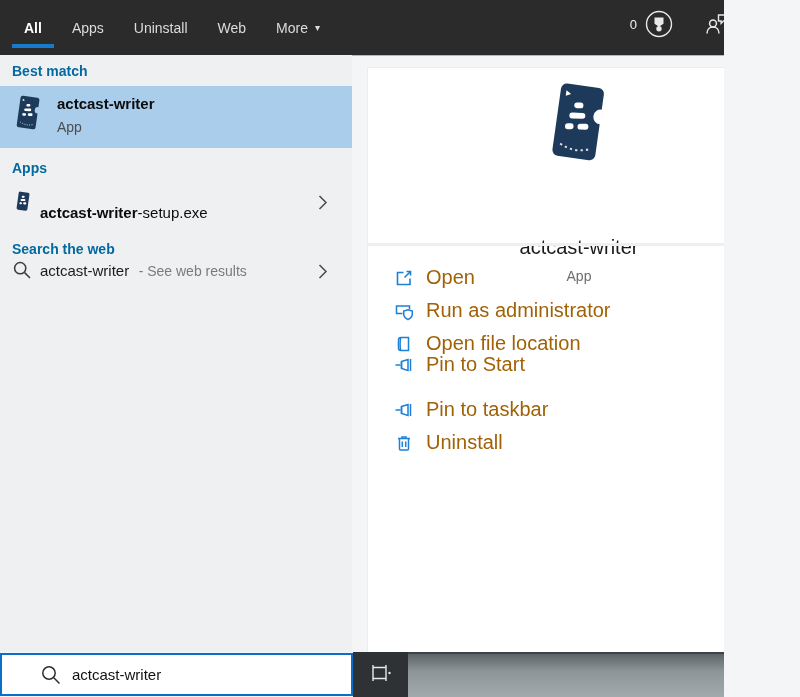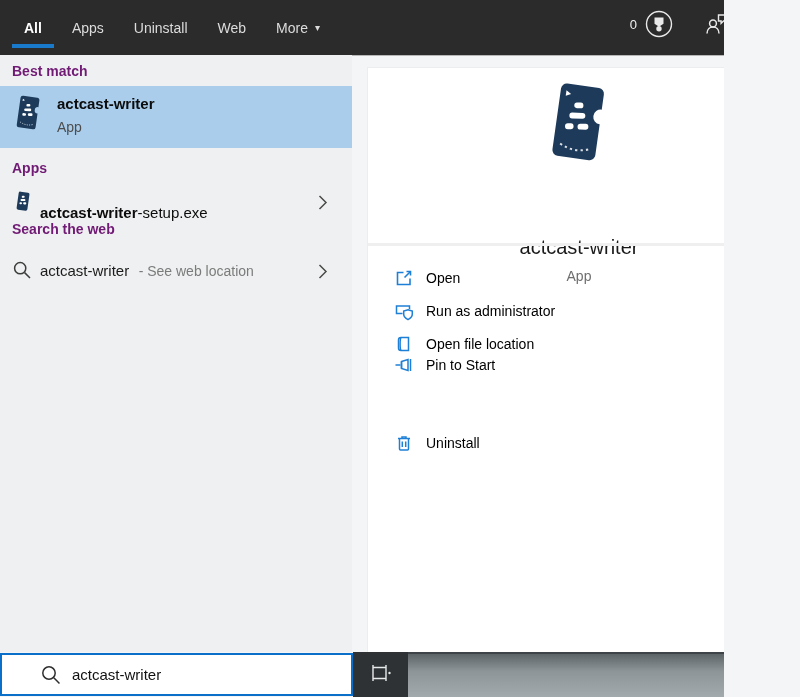--- a/index.html
+++ b/index.html
@@ -13,38 +13,38 @@
   .tab { position:relative; height:55px; display:flex; align-items:center; font-size:14px; color:#dcdcdc; cursor:default; }
   .tab.active { color:#ffffff; font-weight:700; }
   .tab.active::after { content:""; position:absolute; left:-12px; right:-12px; bottom:7px; height:4px; background:#1979ca; }
   .tab .caret { margin-left:7px; font-size:10px; color:#dcdcdc; }
   .header-right { position:absolute; right:22px; top:0; height:48px; display:flex; align-items:center; }
   .rewards-count { color:#f0f0f0; font-size:13px; margin-right:7px; }
   .hicon { display:flex; align-items:center; justify-content:center; }
 
   
   .left-panel { position:absolute; left:0; top:55px; width:352px; height:597px; background:#eff0f1; }
-  .section-label { position:absolute; left:12px; font-size:14px; font-weight:700; color:#701a75; }
+  .section-label { position:absolute; left:12px; font-size:14px; font-weight:700; color:#0369a1; }
   .result-row { position:absolute; left:0; width:352px; }
   .row-selected { background:#a9cdeb; }
   .row-title { font-size:15px; font-weight:700; color:#0c0c0c; }
   .row-title .normal { font-weight:400; }
   .row-sub { font-size:14px; color:#4d4d4d; }
   .web-query { font-size:15px; color:#1b1b1b; }
   .web-hint { font-size:14px; color:#7b7b7b; }
   .chev { position:absolute; left:317px; }
 
   
   .card { position:absolute; left:368px; top:68px; width:422px; height:584px; background:#ffffff; box-shadow:0 0 0 1px rgba(0,0,0,.03); }
   .app-name { position:absolute; left:0; top:168px; width:422px; text-align:center; font-size:20px; color:#1a1a1a; }
   .app-type { position:absolute; left:0; top:200px; width:422px; text-align:center; font-size:14px; color:#6e6e6e; }
   .card-divider { position:absolute; left:0; top:175px; width:422px; height:3px; background:#efefef; }
   .action-row { position:absolute; left:0; width:422px; height:33px; display:flex; align-items:center; cursor:default; }
   .action-row .aicon { width:20px; height:20px; margin-left:26px; flex:0 0 20px; }
-  .action-row .alabel { margin-left:12px; font-size:14px; color:#000000; }
+  .action-row .alabel { margin-left:12px; font-size:20px; color:#a16207; }
 
   
   .searchbox { position:absolute; left:0; top:653px; width:353px; height:43px; background:#ffffff; border:2px solid #0a6fc8; display:flex; align-items:center; }
   .searchbox input { position:absolute; left:70px; top:0; width:270px; height:39px; border:none; outline:none; font-size:15px; color:#111; font-family:inherit; background:transparent; }
   .search-glyph { position:absolute; left:38px; top:9px; }
   .tv-btn { position:absolute; left:353px; top:652px; width:55px; height:45px; background:#2e3235; display:flex; align-items:center; justify-content:center; }
   .win-strip { position:absolute; left:408px; top:652px; width:392px; height:45px; background:linear-gradient(180deg,#5d6468 0%,#8d9599 40%,#a2aaad 100%); border-top:2px solid #3e4347; }
 </style>
 </head>
 <body>
@@ -140,32 +140,32 @@
       <div class="row-title" style="position:absolute; left:40px; top:22px;">
         <span>actcast-writer</span><span class="normal">-setup.exe</span>
       </div>
       <span class="chev" style="top:12px;">
         <svg width="11" height="17" viewBox="0 0 11 17" fill="none" stroke="#4a4a4a" stroke-width="1.5">
             <path d="M2.5 2 L9 8.5 L2.5 15"></path>
           </svg>
       </span>
     </div>
 
-    <div class="section-label" style="top:166px;">Search the web</div>
+    <div class="section-label" style="top:186px;">Search the web</div>
 
     <div class="result-row" style="top:196px; height:40px;">
       <span style="position:absolute; left:12px; top:9px;">
         <svg width="20" height="20" viewBox="0 0 20 20" fill="none" stroke="#3c3c3c" stroke-width="1.5">
           <circle cx="8.2" cy="8.2" r="5.6"></circle>
             <path d="M12.6 12.6 L18 18"></path>
         </svg>
       </span>
       <div style="position:absolute; left:40px; top:11px;">
         <span class="web-query">actcast-writer</span>
-        <span class="web-hint" style="margin-left:5px;">- See web location</span>
+        <span class="web-hint" style="margin-left:5px;">- See web results</span>
       </div>
       <span class="chev" style="top:12px;">
         <svg width="11" height="17" viewBox="0 0 11 17" fill="none" stroke="#4a4a4a" stroke-width="1.5">
             <path d="M2.5 2 L9 8.5 L2.5 15"></path>
           </svg>
       </span>
     </div>
   </div>
 
   <div class="card">
@@ -225,20 +225,31 @@
         <svg width="20" height="20" viewBox="0 0 20 20" fill="none" stroke="#1e7fd6" stroke-width="1.5">
           <path d="M1.5 10 H6.5"></path>
           <path d="M7.5 6.5 V13.5"></path>
           <path d="M7.5 6.5 L14 4.5 V15.5 L7.5 13.5 Z"></path>
           <path d="M16.5 4 V16"></path>
         </svg>
       </span>
       <span class="alabel">Pin to Start</span>
     </div>
 
+    <div class="action-row" style="top:325px;">
+      <span class="aicon">
+        <svg width="20" height="20" viewBox="0 0 20 20" fill="none" stroke="#1e7fd6" stroke-width="1.5">
+          <path d="M1.5 10 H6.5"></path>
+          <path d="M7.5 6.5 V13.5"></path>
+          <path d="M7.5 6.5 L14 4.5 V15.5 L7.5 13.5 Z"></path>
+          <path d="M16.5 4 V16"></path>
+        </svg>
+      </span>
+      <span class="alabel">Pin to taskbar</span>
+    </div>
 
     <div class="action-row" style="top:358px;align-items:center;">
       <span class="aicon">
         <svg width="20" height="20" viewBox="0 0 20 20" fill="none" stroke="#1e7fd6" stroke-width="1.5">
           <path d="M4 5.5 H16"></path>
           <path d="M8 5.5 V4 H12 V5.5"></path>
           <path d="M5.5 5.5 V16 C5.5 16.5 6 17 6.5 17 H13.5 C14 17 14.5 16.5 14.5 16 V5.5"></path>
           <path d="M8.3 8.5 V14 M11.7 8.5 V14"></path>
         </svg>
       </span>

